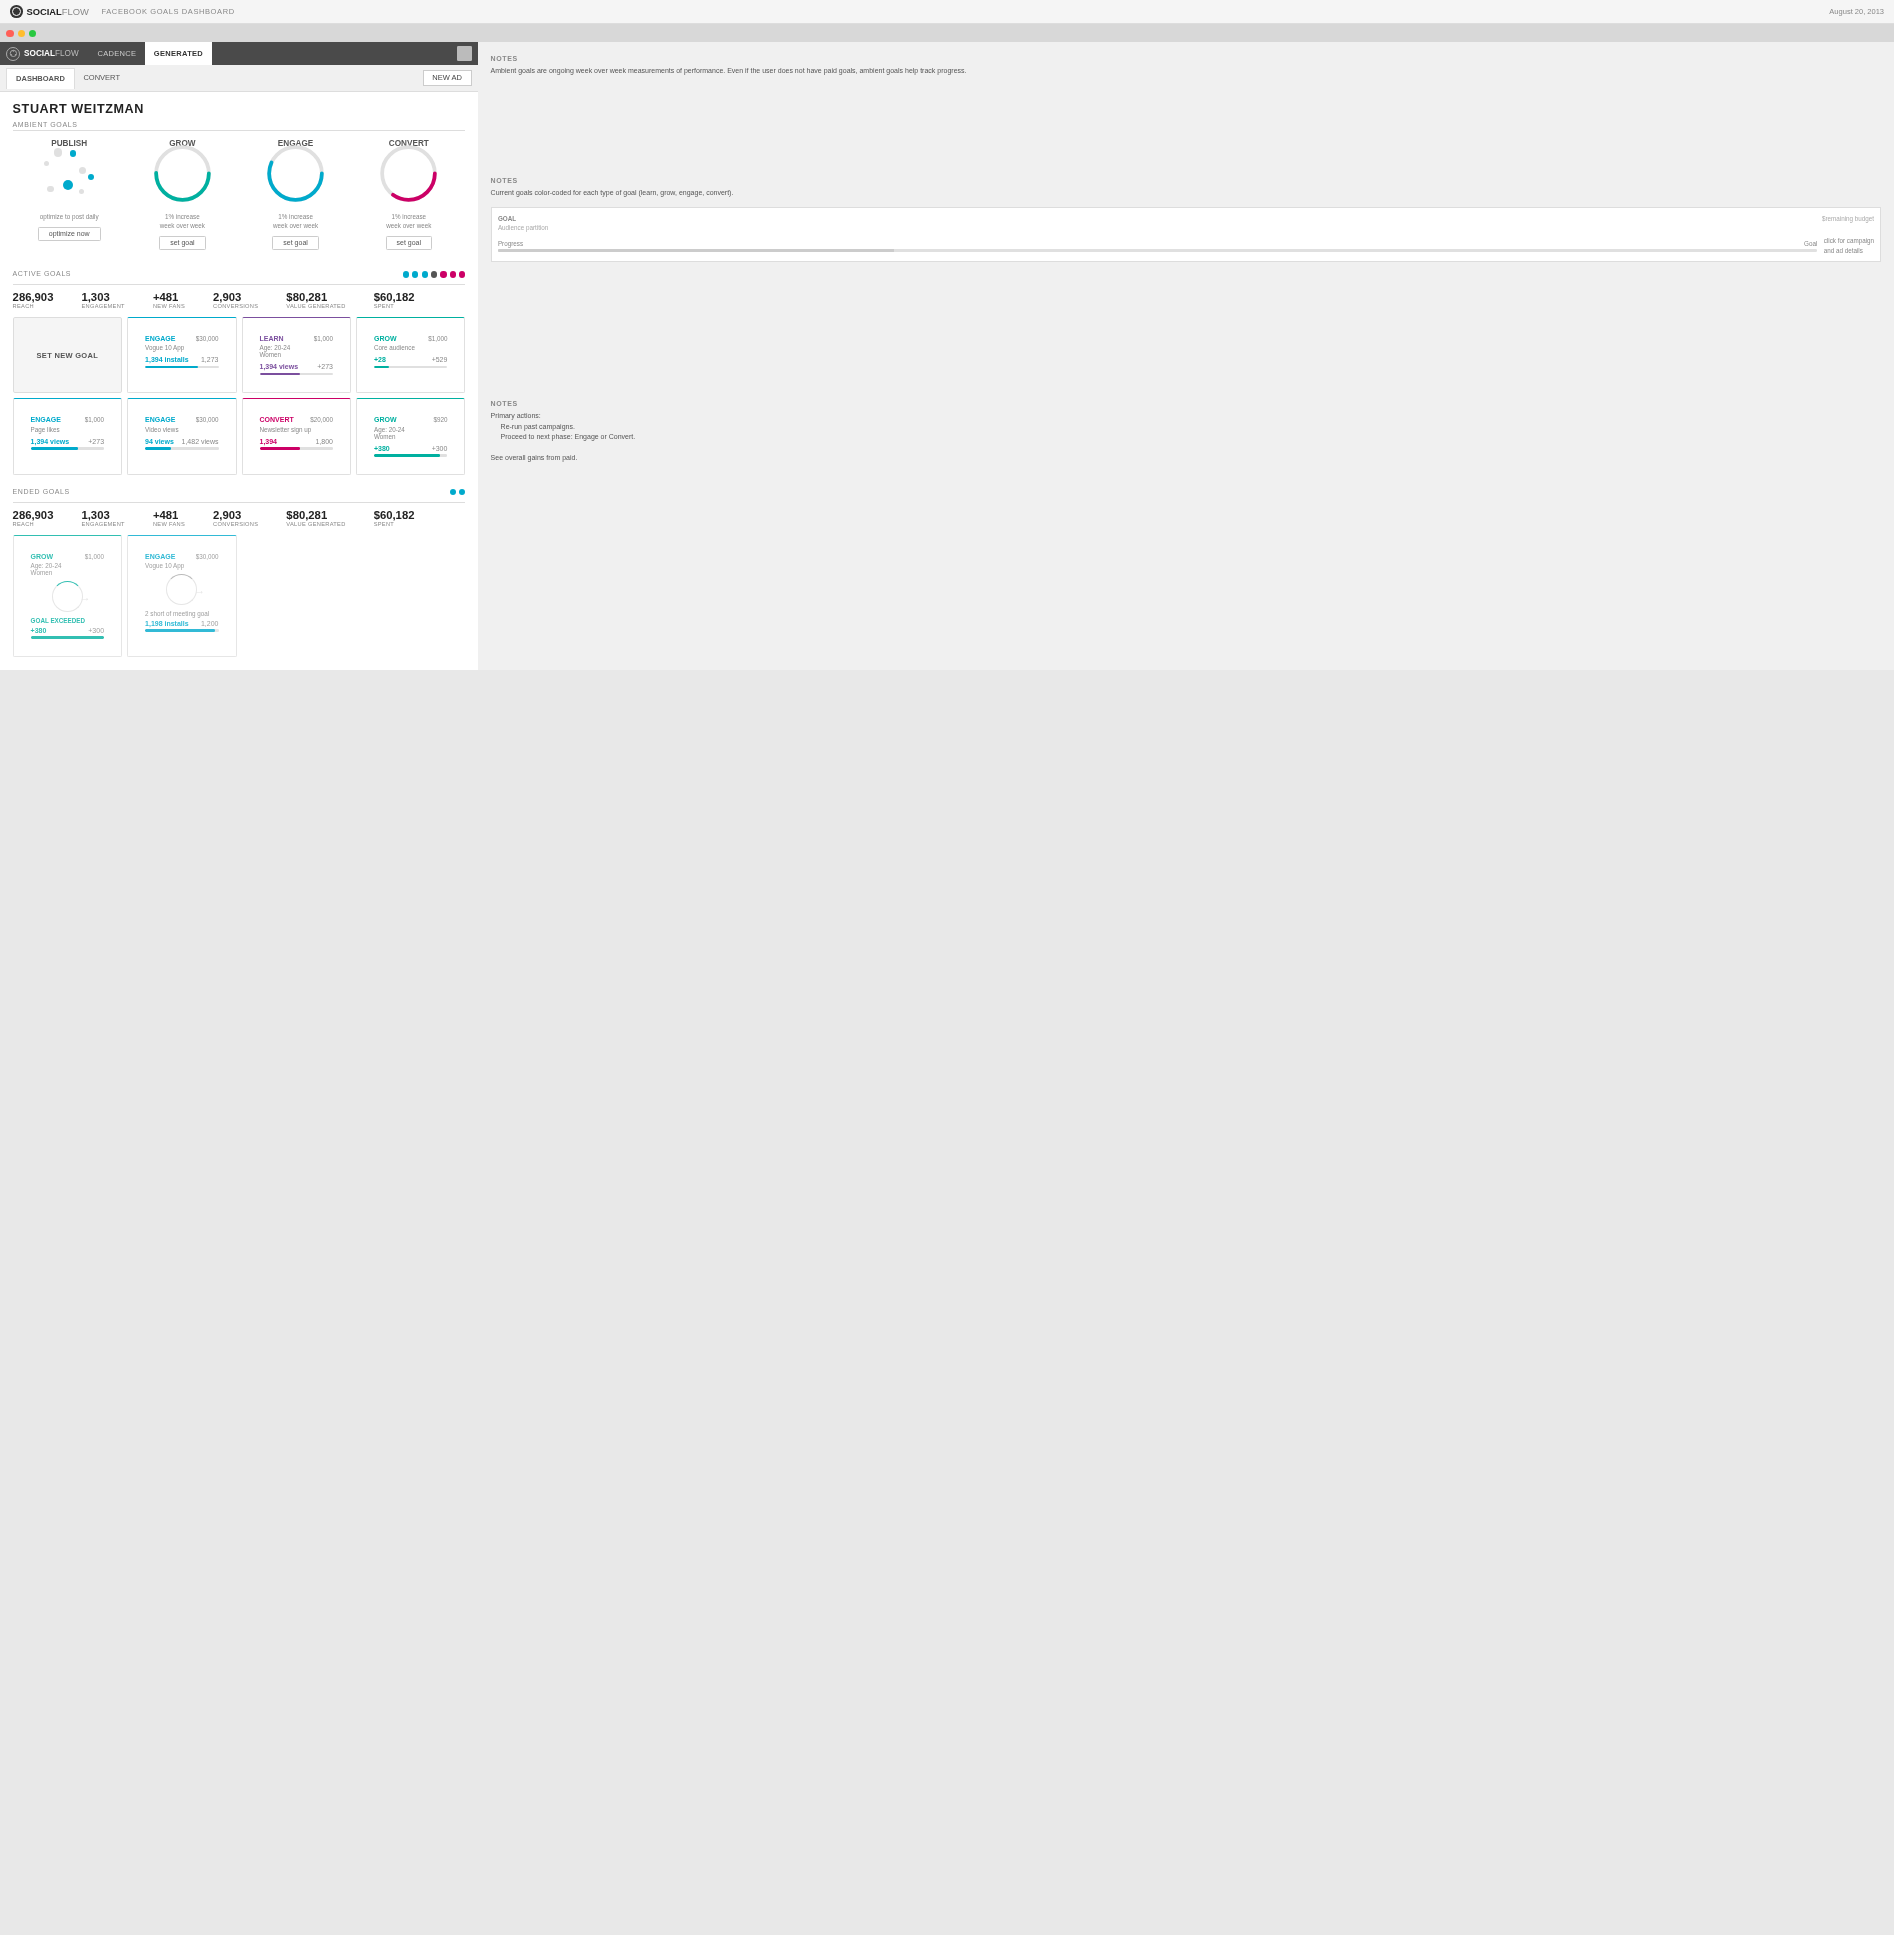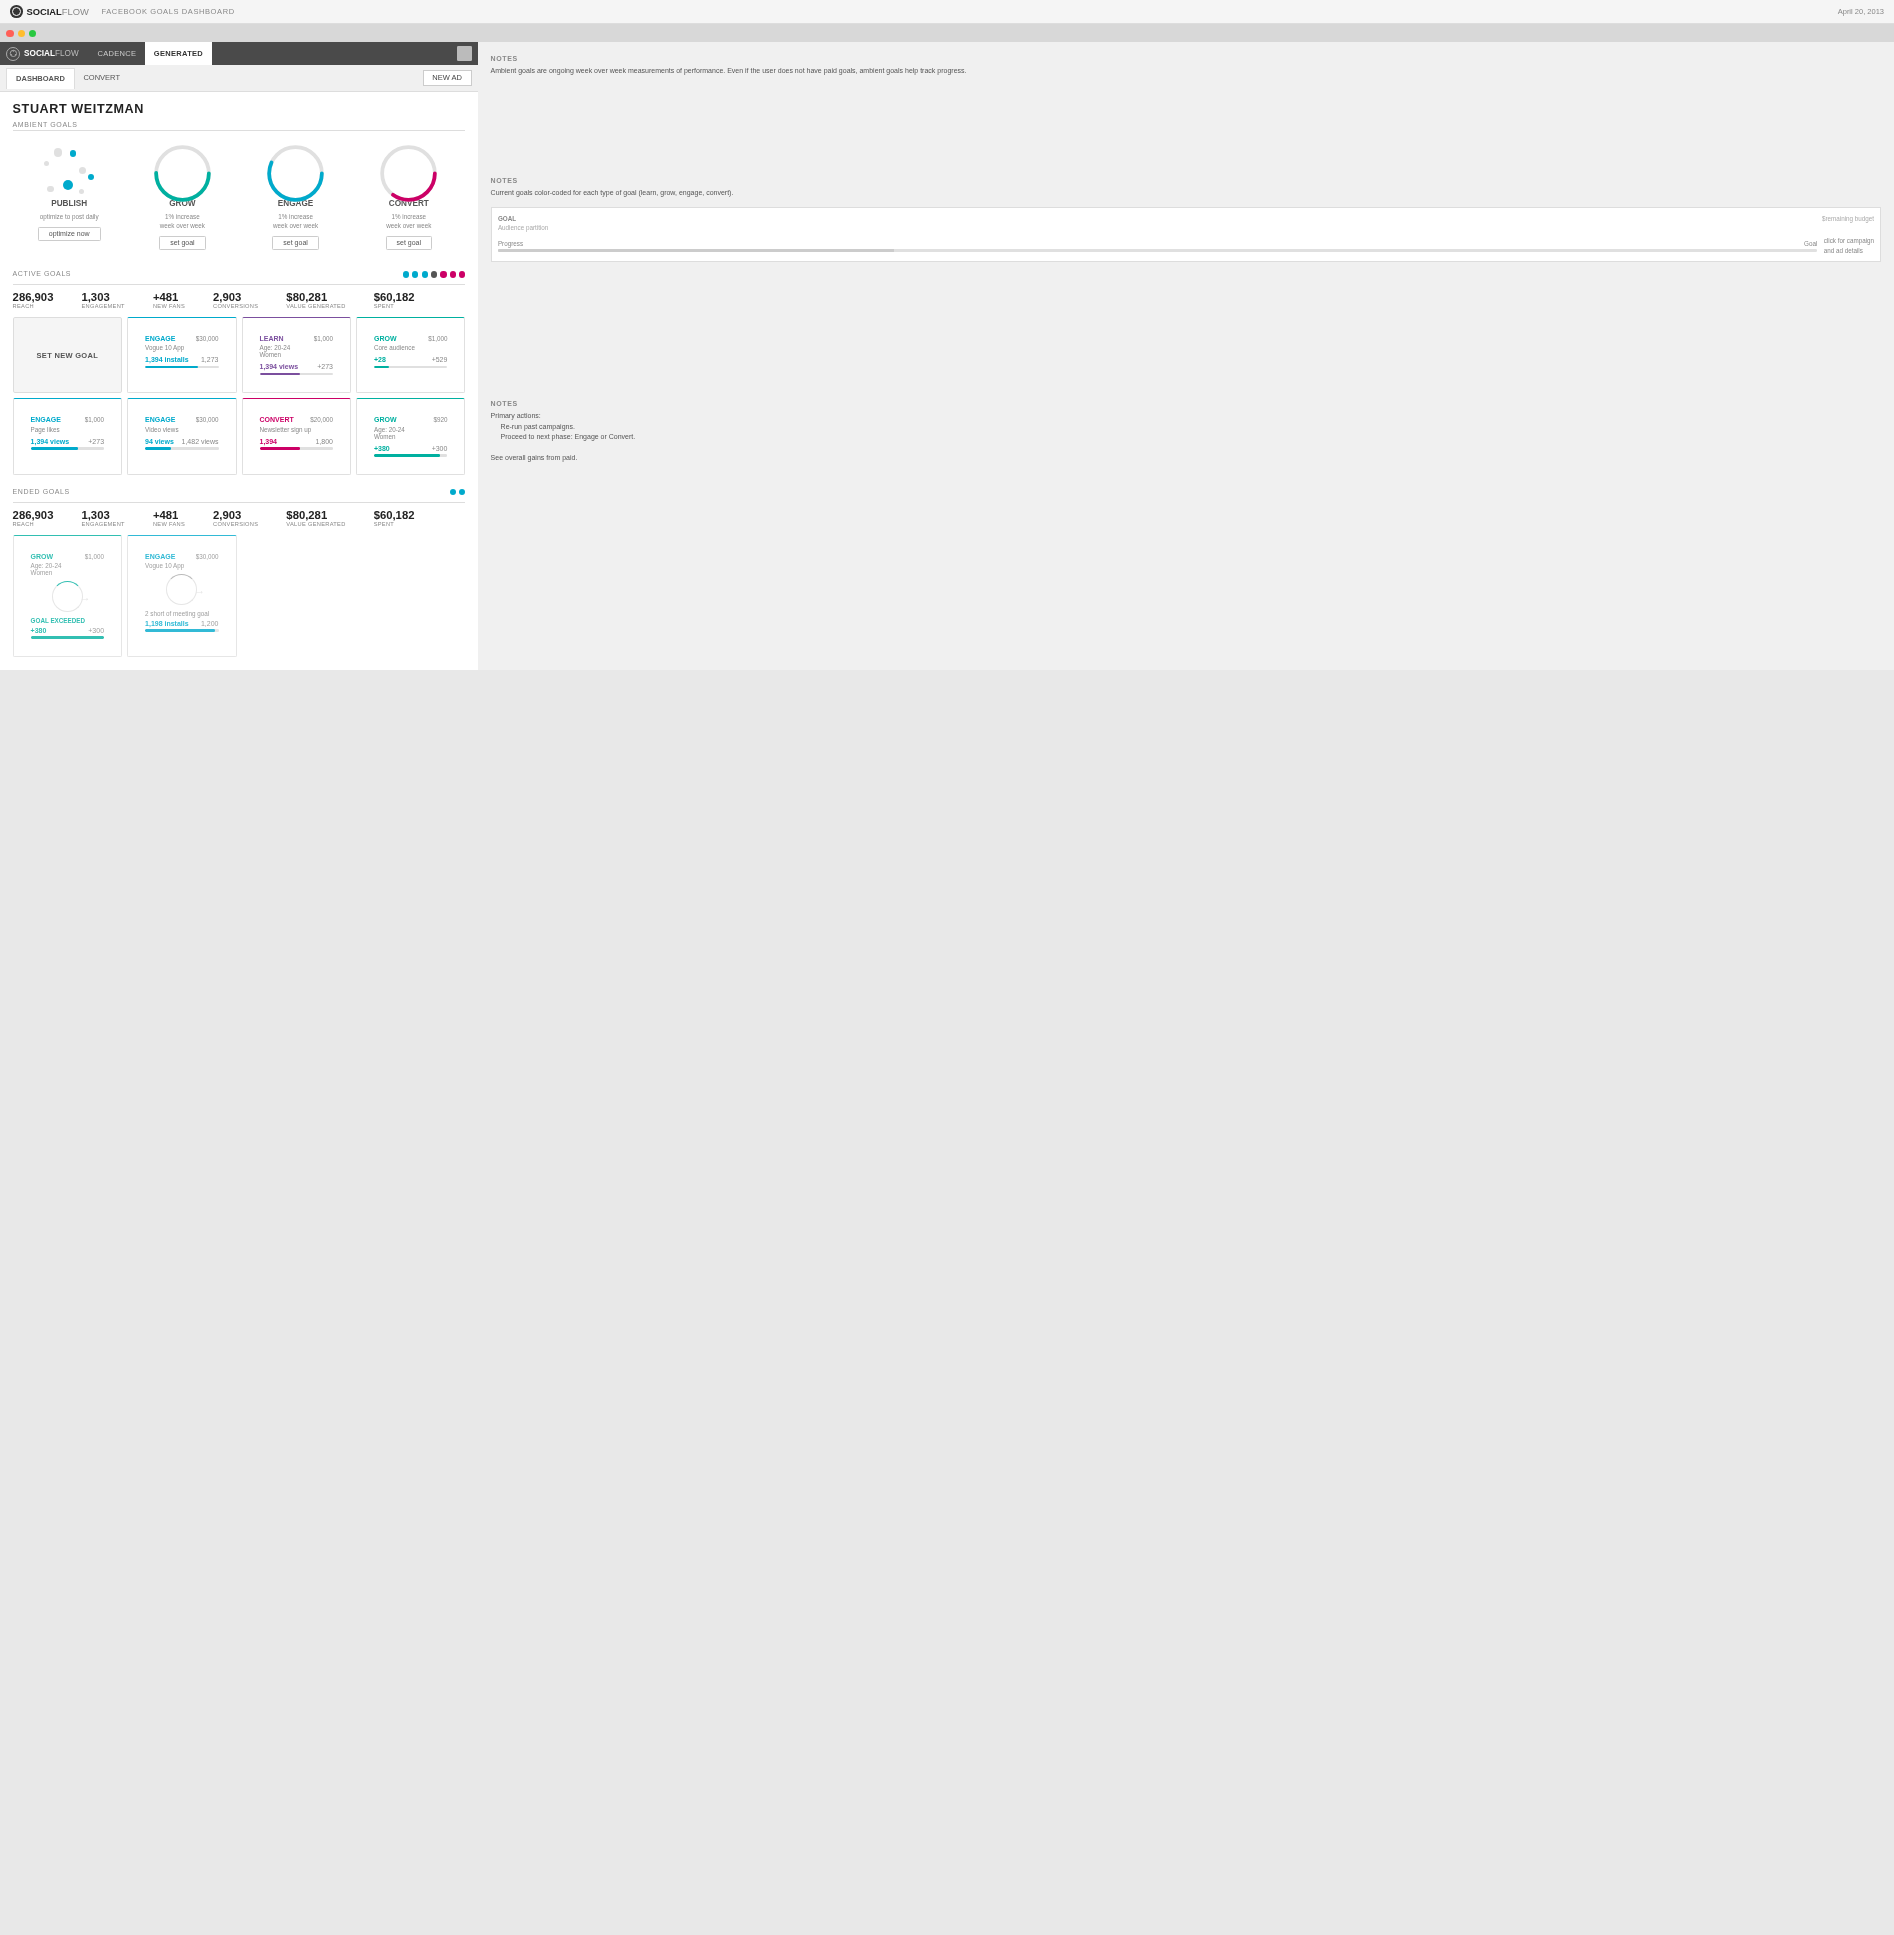--- a/index.html
+++ b/index.html
@@ -129,21 +129,21 @@
       letter-spacing: 0.6px;
       border-bottom: 0.6px solid #ddd;
       padding-bottom: 2.5px;
       margin-bottom: 7.5px;
     }
 
     .ambient-goals { display: flex; justify-content: space-around; margin-bottom: 10px; padding-bottom: 10px; }
 
     .ambient-goal-item { display: flex; flex-direction: column; align-items: center; width: 22%; }
 
-    .circle-container { position: relative; width: 69px; height: 69px; display: flex; align-items: flex-end; justify-content: center; margin-bottom: 5px; }
+    .circle-container { position: relative; width: 69px; height: 69px; display: flex; align-items: flex-start; justify-content: center; margin-bottom: 5px; }
 
     .circle-label { font-size: 8.2px; font-weight: bold; color: #555; text-align: center; }
 
     .goal-note { font-size: 6.3px; color: #888; text-align: center; margin-bottom: 5px; line-height: 1.4; }
 
     .goal-btn {
       border: 0.6px solid #ccc;
       background: #fff;
       padding: 2.5px 10px;
       font-size: 7px;
@@ -238,21 +238,21 @@
 <div class="top-bar">
   <div class="top-bar-left">
     <div class="top-logo">
       <div style="width:12.6px;height:12.6px;background:#333;border-radius:50%;display:flex;align-items:center;justify-content:center;">
         <div style="width:8.8px;height:8.8px;border:1.3px solid #fff;border-radius:50%;"></div>
       </div>
       <span style="font-weight:bold;font-size:9.4px;color:#222;">SOCIAL<span style="font-weight:normal;color:#888;">FLOW</span></span>
     </div>
     <span class="top-title">FACEBOOK GOALS DASHBOARD</span>
   </div>
-  <span class="top-date">April 20, 2013</span>
+  <span class="top-date">August 20, 2013</span>
 </div>
 
 <div style="background:#d8d8d8; padding: 1.3px 0 0 0;">
   <div class="window-chrome">
     <div class="chrome-btn chrome-red"></div>
     <div class="chrome-btn chrome-yellow"></div>
     <div class="chrome-btn chrome-green"></div>
   </div>
 
   <div class="main-wrapper">

